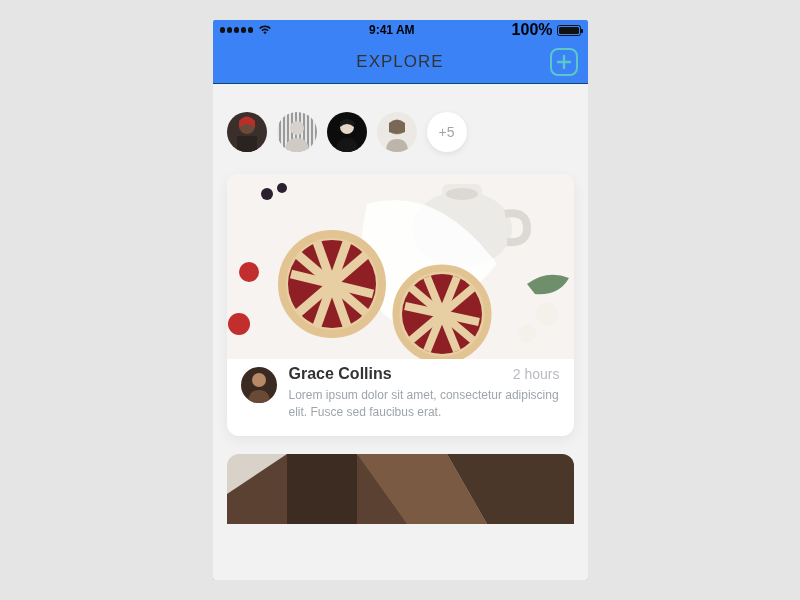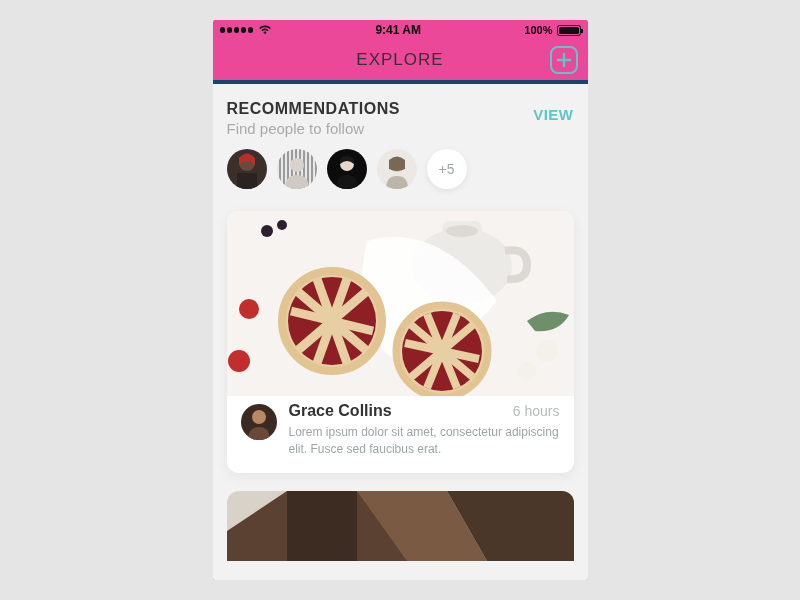--- a/index.html
+++ b/index.html
@@ -9,21 +9,21 @@
     width: 800px;
     height: 600px;
     overflow: hidden;
     display: flex;
     justify-content: center;
     padding-top: 20px;
   }
   .phone {
     width: 375px;
     height: 560px;
-    background: #ec4899;
+    background: #3b82f6;
     border-radius: 2px;
     overflow: hidden;
     display: flex;
     flex-direction: column;
   }
 
   
   .status-bar {
     height: 20px;
     display: flex;
@@ -31,33 +31,33 @@
     justify-content: space-between;
     padding: 0 7px;
     font-size: 12px;
     font-weight: 600;
   }
   .status-left { display: flex; align-items: center; gap: 5px; }
   .dots { display: flex; gap: 1.5px; }
   .dots span { width: 5.5px; height: 5.5px; border-radius: 50%; background: #111; }
   .wifi svg { width: 14px; height: 10px; display: block; }
   .status-center { font-weight: 600; }
-  .status-right { display: flex; align-items: center; gap: 4px; font-size: 11px; }
+  .status-right { display: flex; align-items: center; gap: 4px; font-size: 16px; }
   .battery { width: 24px; height: 11px; border: 1px solid #111; border-radius: 2.5px; position: relative; }
   .battery::after { content: ""; position: absolute; right: -3px; top: 3px; width: 2px; height: 4px; background: #111; border-radius: 0 1px 1px 0; }
   .battery-fill { position: absolute; inset: 1px; background: #111; border-radius: 1.5px; }
 
   
   .navbar {
     height: 44px;
     display: flex;
     align-items: center;
     justify-content: center;
     position: relative;
-    border-bottom: 4px solid #0c4a6e;
+    border-bottom: 1px solid #0c4a6e;
   }
   .nav-title { font-size: 17px; letter-spacing: 1px; font-weight: 500; color: #333; }
   .add-btn {
     position: absolute;
     right: 10px;
     width: 28px; height: 28px;
     border: 2px solid #5bc7c9;
     border-radius: 8px;
     display: flex; align-items: center; justify-content: center;
   }
@@ -145,27 +145,20 @@
     <div class="nav-title">EXPLORE</div>
     <div class="add-btn">
       <svg viewBox="0 0 16 16">
           <path d="M8 2 V14 M2 8 H14" stroke="#5bc7c9" stroke-width="2.4" stroke-linecap="round"></path>
         </svg>
     </div>
   </div>
 
   <div class="content">
 
-    <div class="recs-header">
-      <div>
-        <div class="recs-title">RECOMMENDATIONS</div>
-        <div class="recs-sub">Find people to follow</div>
-      </div>
-      <div class="view-link">VIEW</div>
-    </div>
 
     <div class="avatars">
       <div class="avatar">
         <svg viewBox="0 0 40 40">
             <rect width="40" height="40" fill="#3a2f2a"></rect>
             <circle cx="20" cy="14" r="8" fill="#6b4a3a"></circle>
             <path d="M12 9 Q20 0 28 9 L28 16 Q20 8 12 16 Z" fill="#b82f2a"></path>
             <rect x="10" y="24" width="20" height="16" fill="#2a2320"></rect>
           </svg>
       </div>
@@ -252,21 +245,21 @@
         <div class="post-avatar">
           <svg viewBox="0 0 36 36">
               <rect width="36" height="36" fill="#3b2a22"></rect>
               <circle cx="18" cy="13" r="7" fill="#b88967"></circle>
               <path d="M7 36 Q7 23 18 23 Q29 23 29 36 Z" fill="#6a4a36"></path>
             </svg>
         </div>
         <div class="post-text">
           <div class="post-head">
             <span class="post-name">Grace Collins</span>
-            <span class="post-time">6 hours</span>
+            <span class="post-time">2 hours</span>
           </div>
           <div class="post-desc">Lorem ipsum dolor sit amet, consectetur adipiscing elit. Fusce sed faucibus erat.</div>
         </div>
       </div>
     </div>
 
     <div class="next-card">
       <svg viewBox="0 0 347 70" preserveAspectRatio="xMidYMid slice">
         <rect width="347" height="70" fill="#d8d2c9"></rect>
         <path d="M0 70 L0 40 L60 0 L130 0 L200 70 Z" fill="#5a4132"></path>

